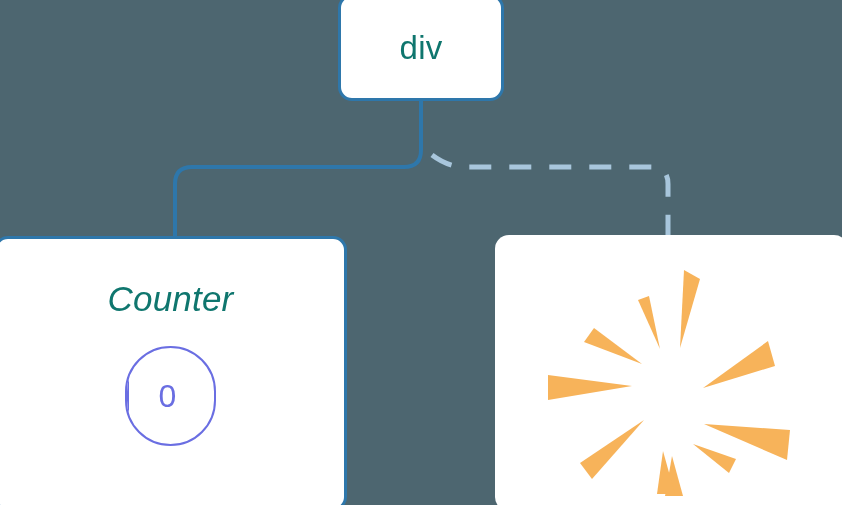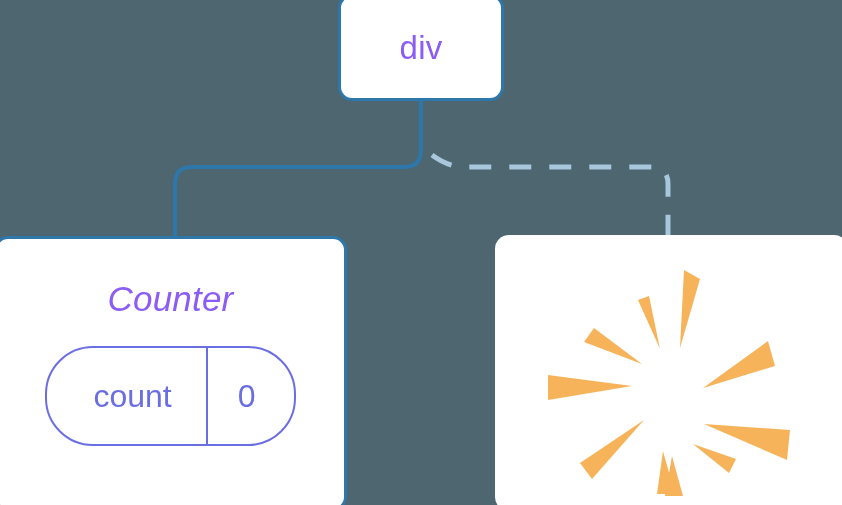--- a/index.html
+++ b/index.html
@@ -60,21 +60,21 @@
   #node-fx {
     left: 495px;
     top: 235px;
     width: 353px;
     height: 276px;
     border-radius: 14px;
     justify-content: center;
   }
 
   .node-title {
-    color: #8b5cf6;
+    color: #0f766e;
     font-size: 34px;
     line-height: 1;
     letter-spacing: 0.2px;
     white-space: nowrap;
   }
   #node-div .node-title { font-size: 33px; }
   #node-counter .node-title { font-size: 35px; font-style: italic; }
 
   
   .state-pill {
@@ -123,21 +123,20 @@
   </svg>
 
   <div class="node bordered" id="node-div">
     <span class="node-title">div</span>
   </div>
 
   <div class="node bordered" id="node-counter">
     <span class="node-title">Counter</span>
 
     <div class="state-pill">
-      <span class="pill-key">count</span>
       <span class="pill-val">0</span>
     </div>
   </div>
 
   <div class="node" id="node-fx">
     <svg class="burst" viewBox="0 0 280 250">
       <g fill="#f7b35a">
 
         <polygon points="140,208 133,248 151,248"></polygon>
 

